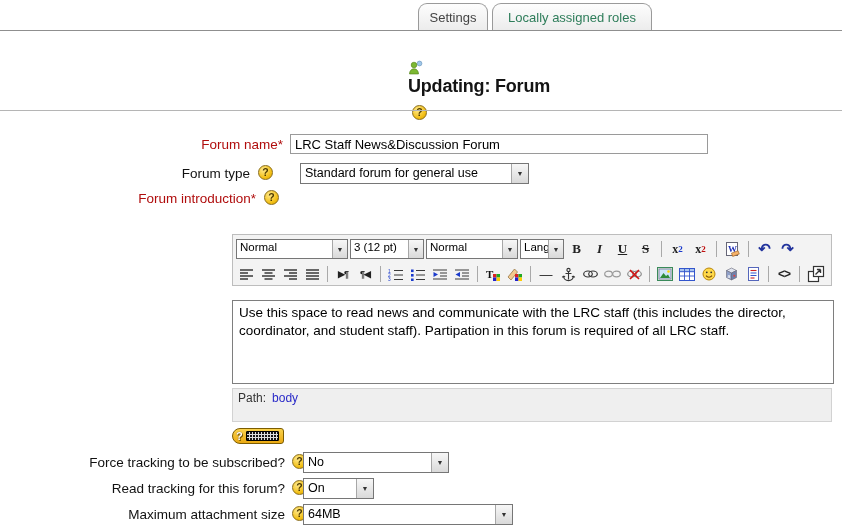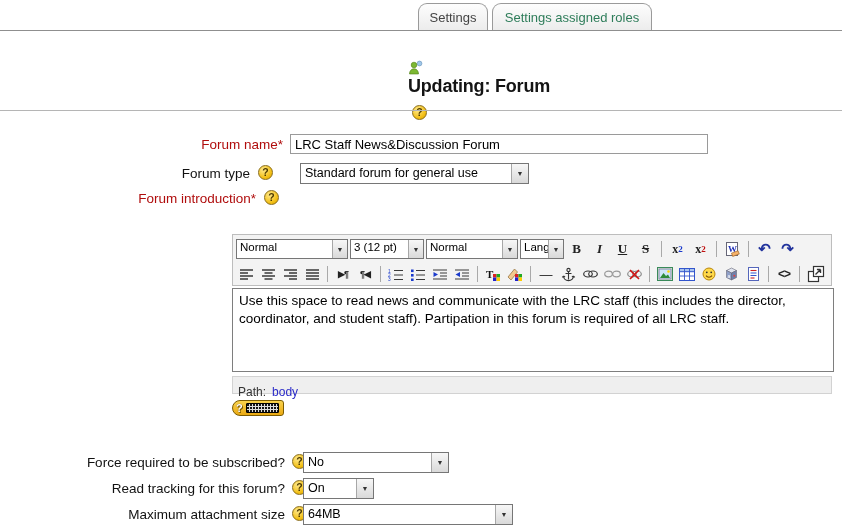--- a/index.html
+++ b/index.html
@@ -50,45 +50,45 @@
            font-size:13px; color:#222; cursor:pointer; }
   .tserif { font-family:"Liberation Serif", serif; font-weight:bold; }
   .tsep { width:1px; height:16px; background:#a9a9a9; margin:0 3px; }
   .subsup { font-family:"Liberation Serif", serif; font-weight:bold; font-size:12px; }
   .subsup sub, .subsup sup { font-size:9px; }
   .blue2 { color:#1a3acc; } .red2 { color:#c01010; }
   .uarrow { color:#23349d; font-weight:bold; font-size:15px; }
   .dir { font-size:9px; letter-spacing:-1px; font-weight:bold; color:#222; }
   .htmlsrc { font-weight:bold; font-size:12px; letter-spacing:-1px; }
 
-  .canvas { margin-top:2px; width:602px; height:84px; border:1px solid #7e7e7e; background:#fff;
+  .canvas { margin-top:14px; width:602px; height:84px; border:1px solid #7e7e7e; background:#fff;
             font-size:13.5px; color:#000; line-height:1.3; padding:3px 6px; overflow:hidden; cursor:text; }
   .pathbar { margin-top:4px; width:600px; height:18px; background:#efefef; border:1px solid #d2d2d2;
-             display:flex; align-items:flex-start; font-size:12px; color:#333; padding:8px 5px; gap:6px; }
+             display:flex; align-items:flex-end; font-size:12px; color:#333; padding:16px 5px; gap:6px; }
   .pathlink { color:#2929c8; cursor:pointer; }
   .kbdbtn { margin-top:6px; width:52px; height:16px; background:linear-gradient(#fad34d,#eaa912);
             border:1px solid #7c5c00; border-radius:8px 3px 3px 8px; display:flex; align-items:center;
             padding:0 3px; gap:3px; cursor:pointer; }
   .kq { color:#fff; font-weight:bold; font-size:11px; line-height:10px; text-shadow:0 0 1px #5a4000, 1px 1px 0 #7c5c00; }
   .kkeys { width:33px; height:10px; background:#151515; border:1px solid #000; border-radius:1px;
            background-image: repeating-linear-gradient(90deg, rgba(255,255,255,0) 0 2px, #ddd 2px 3px),
                              repeating-linear-gradient(0deg, rgba(255,255,255,0) 0 2px, #ddd 2px 3px); }
   svg { display:block; }
 </style>
 </head>
 <body>
 
 <div id="stage">
 
   <div class="tabbar">
     <div class="tab tab-settings active">
       <span>Settings</span>
     </div>
     <div class="tab tab-locally link">
-      <span>Settings assigned roles</span>
+      <span>Locally assigned roles</span>
     </div>
   </div>
 
   <div class="titlebox">
     <span class="forum-mod-icon">
       <svg width="16" height="16" viewBox="0 0 16 16">
         <circle cx="11.5" cy="3.5" r="2.4" fill="#9fc6e8" stroke="#5f8fb8" stroke-width="0.6"></circle>
         <circle cx="6" cy="5" r="2.8" fill="#7cb832" stroke="#4e7d14" stroke-width="0.6"></circle>
         <path d="M1.5 14c0-3.2 2-5.2 4.5-5.2S10.5 10.8 10.5 14z" fill="#7cb832" stroke="#4e7d14" stroke-width="0.6"></path>
       </svg>
@@ -318,21 +318,21 @@
       <span>Path:</span>
       <span class="pathlink">body</span>
     </div>
 
     <div class="kbdbtn">
       <span class="kq">?</span>
       <span class="kkeys"></span>
     </div>
   </div>
 
-  <div class="lbl" style="width:285px; top:455px;">Force required to be subscribed?</div>
+  <div class="lbl" style="width:285px; top:455px;">Force tracking to be subscribed?</div>
   <span class="help" style="left:292px; top:454px;">?</span>
   <div class="sel" style="left:303px; top:452px; width:146px; height:21px;">
     <span class="sval">No</span>
     <span class="sbtn">▼</span>
   </div>
 
   <div class="lbl" style="width:285px; top:481px;">Read tracking for this forum?</div>
   <span class="help" style="left:292px; top:480px;">?</span>
   <div class="sel" style="left:303px; top:478px; width:71px; height:21px;">
     <span class="sval">On</span>

